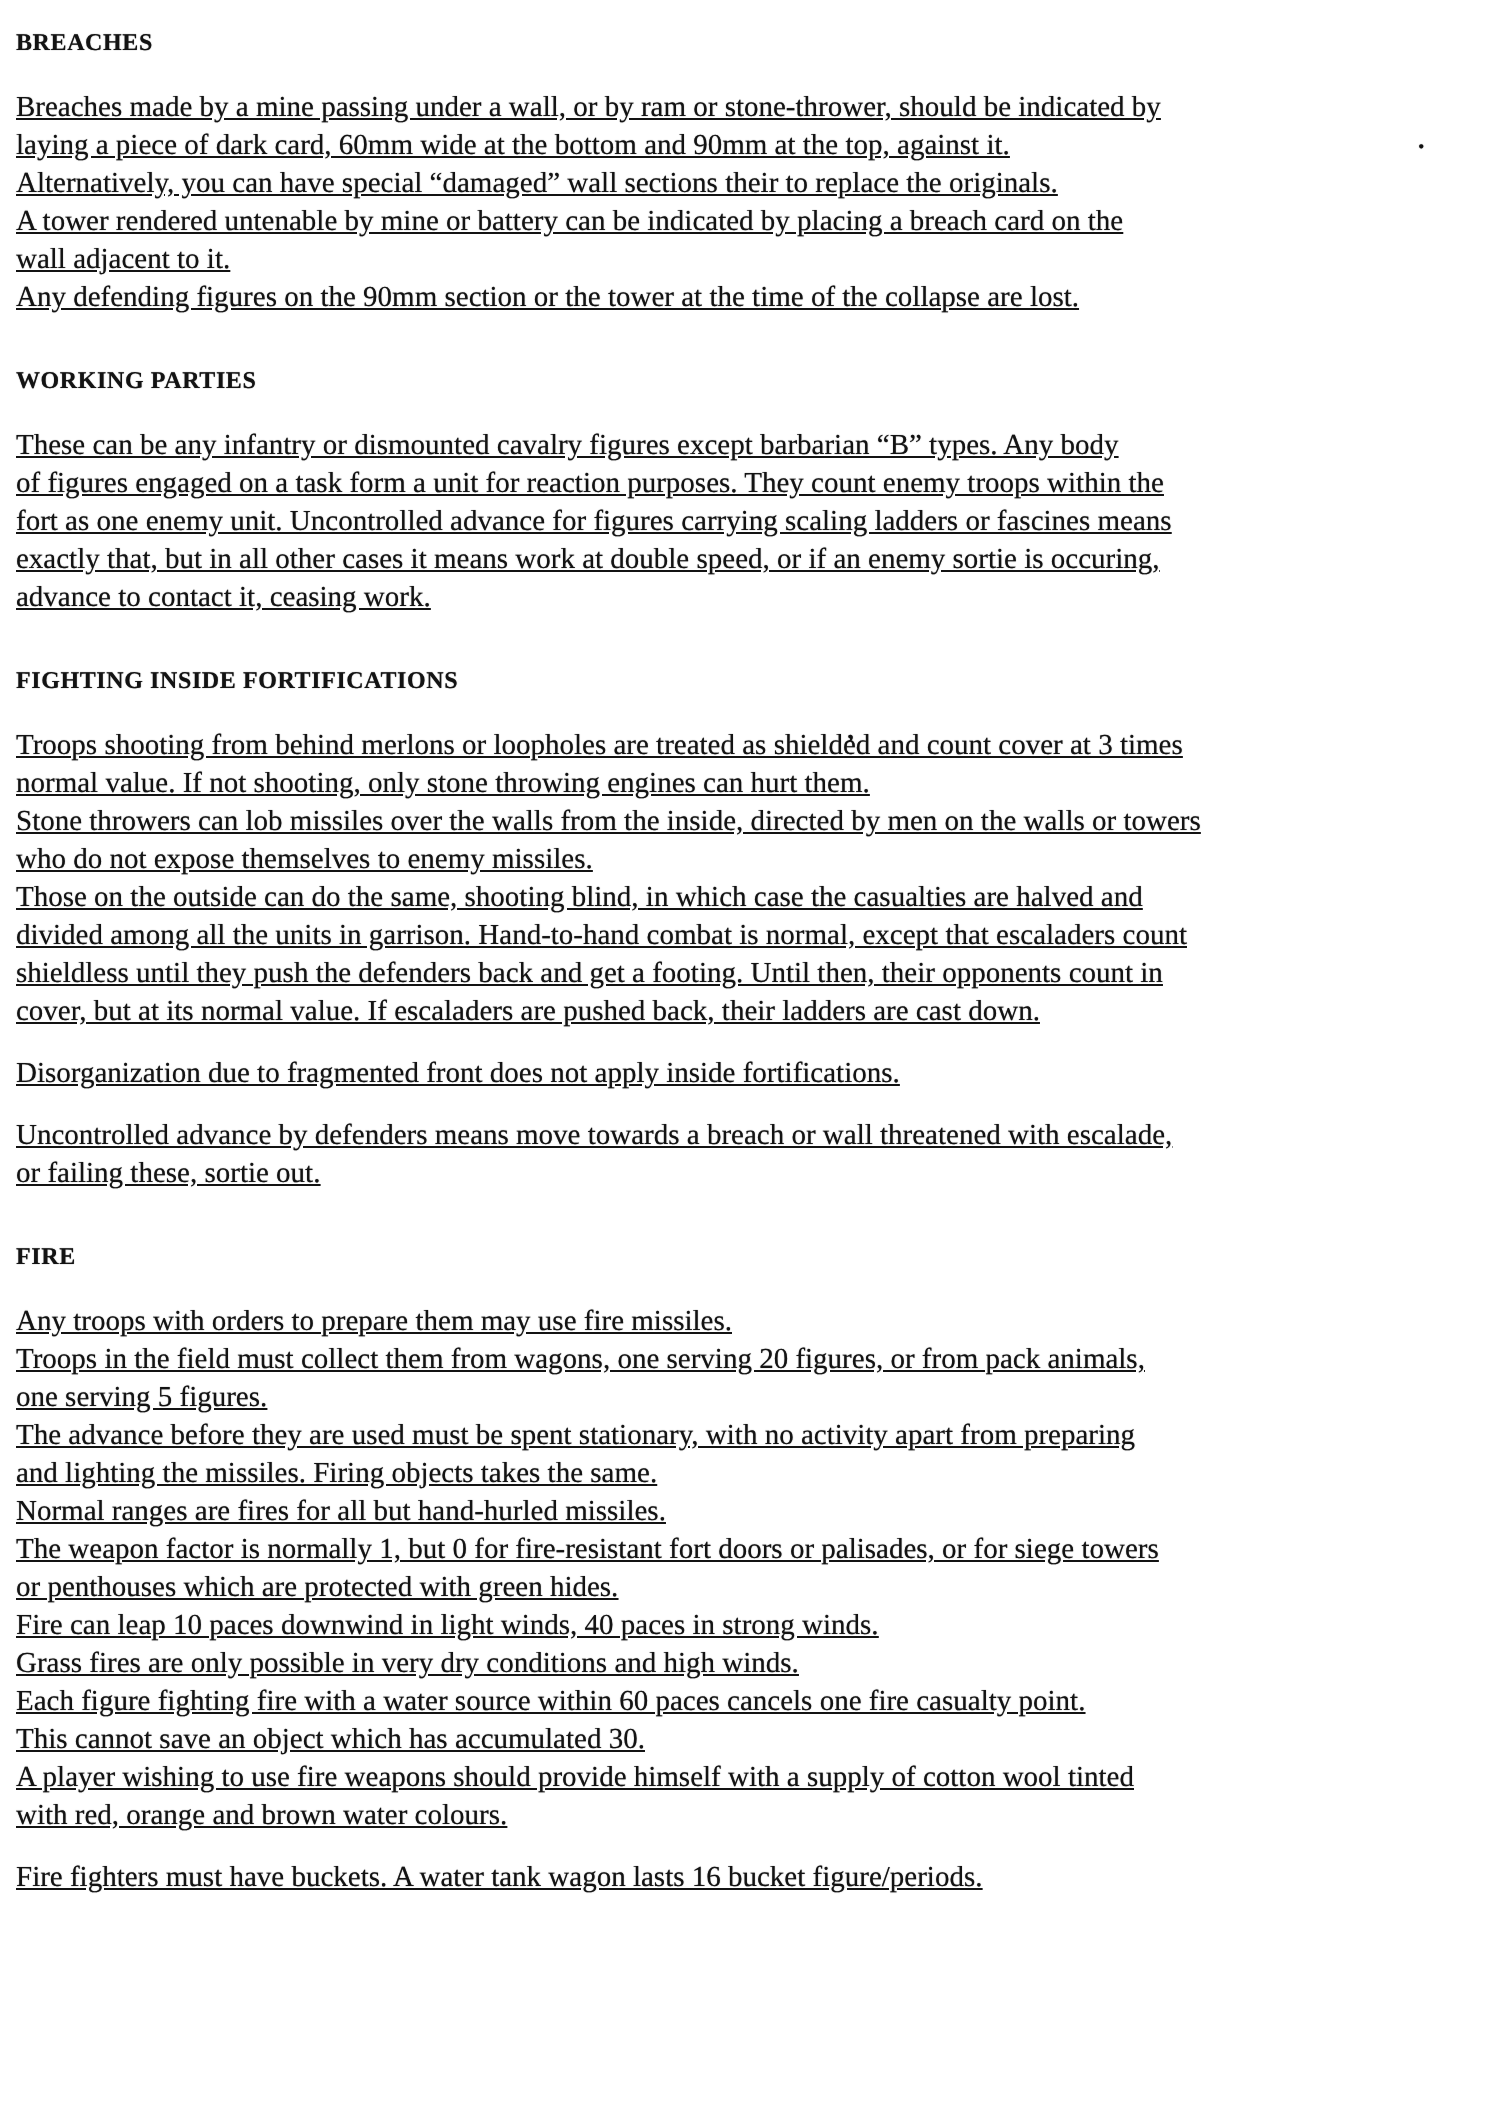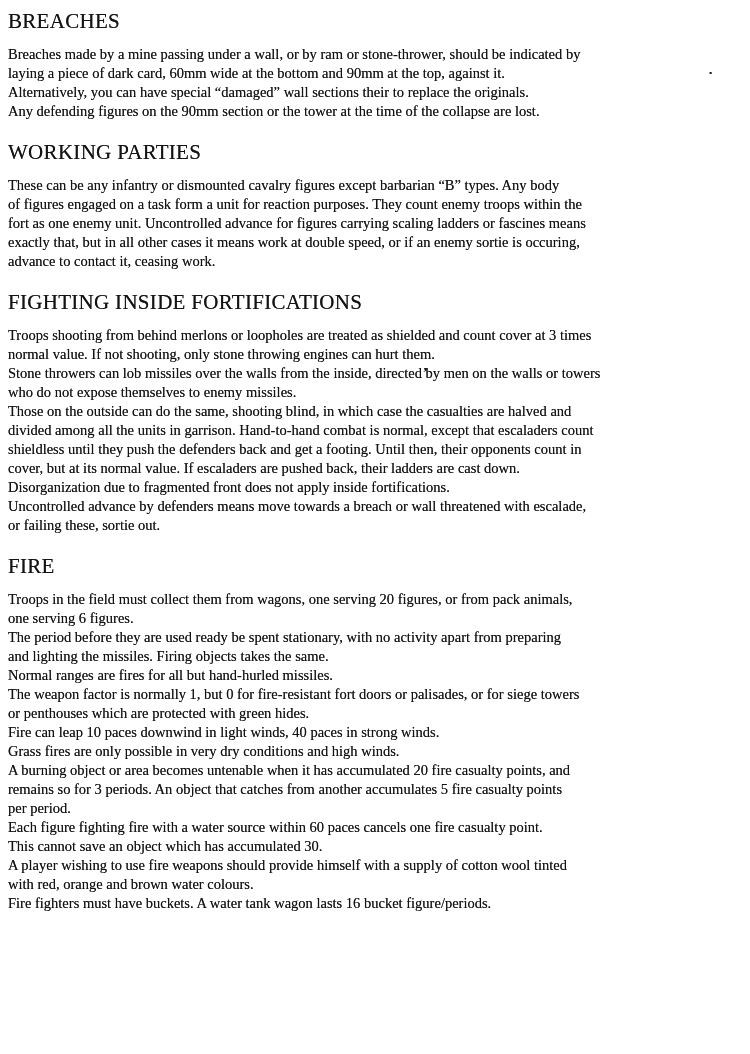--- a/index.html
+++ b/index.html
@@ -16,34 +16,35 @@
     color: #131313;
     font-family: "Liberation Serif", "DejaVu Serif", serif;
     font-size: 14.5px;
     line-height: 19px;
     box-sizing: border-box;
     padding: 10px 8px 0 8px;
     overflow: hidden;
     text-shadow: 0 0 0.5px rgba(0,0,0,0.65);
   }
   .head {
-    font-size: 21px;
-    font-weight: normal;
+    font-size: 12px;
+    font-weight: bold;
     letter-spacing: 0.3px;
     margin: 22px 0 14px 0;
   }
   section:first-of-type .head {
     margin-top: 2px;
   }
   .para {
     margin: 0;
     white-space: pre-line;
+    text-decoration: underline;
   }
   .para.gap {
-    margin-top: 0;
+    margin-top: 12px;
   }
   .artifact {
     position: absolute;
     color: #111;
     font-weight: bold;
   }
   .artifact.a-quote {
     left: 423px;
     top: 362px;
     font-size: 13px;
@@ -57,20 +58,22 @@
 </head>
 <body>
 
 <div class="page">
 
   <section>
     <h2 class="head">BREACHES</h2>
     <p class="para">Breaches made by a mine passing under a wall, or by ram or stone-thrower, should be indicated by
 laying a piece of dark card, 60mm wide at the bottom and 90mm at the top, against it.</p>
     <p class="para">Alternatively, you can have special “damaged” wall sections their to replace the originals.</p>
+    <p class="para">A tower rendered untenable by mine or battery can be indicated by placing a breach card on the
+wall adjacent to it.</p>
     <p class="para">Any defending figures on the 90mm section or the tower at the time of the collapse are lost.</p>
   </section>
 
   <section>
     <h2 class="head">WORKING PARTIES</h2>
     <p class="para">These can be any infantry or dismounted cavalry figures except barbarian “B” types. Any body
 of figures engaged on a task form a unit for reaction purposes. They count enemy troops within the
 fort as one enemy unit. Uncontrolled advance for figures carrying scaling ladders or fascines means
 exactly that, but in all other cases it means work at double speed, or if an enemy sortie is occuring,
 advance to contact it, ceasing work.</p>
@@ -86,32 +89,30 @@
 divided among all the units in garrison. Hand-to-hand combat is normal, except that escaladers count
 shieldless until they push the defenders back and get a footing. Until then, their opponents count in
 cover, but at its normal value. If escaladers are pushed back, their ladders are cast down.</p>
     <p class="para gap">Disorganization due to fragmented front does not apply inside fortifications.</p>
     <p class="para gap">Uncontrolled advance by defenders means move towards a breach or wall threatened with escalade,
 or failing these, sortie out.</p>
   </section>
 
   <section>
     <h2 class="head">FIRE</h2>
+    <p class="para">Any troops with orders to prepare them may use fire missiles.</p>
     <p class="para">Troops in the field must collect them from wagons, one serving 20 figures, or from pack animals,
-one serving 6 figures.</p>
-    <p class="para">The period before they are used ready be spent stationary, with no activity apart from preparing
+one serving 5 figures.</p>
+    <p class="para">The advance before they are used must be spent stationary, with no activity apart from preparing
 and lighting the missiles. Firing objects takes the same.</p>
     <p class="para">Normal ranges are fires for all but hand-hurled missiles.</p>
     <p class="para">The weapon factor is normally 1, but 0 for fire-resistant fort doors or palisades, or for siege towers
 or penthouses which are protected with green hides.</p>
     <p class="para">Fire can leap 10 paces downwind in light winds, 40 paces in strong winds.</p>
     <p class="para">Grass fires are only possible in very dry conditions and high winds.</p>
-    <p class="para">A burning object or area becomes untenable when it has accumulated 20 fire casualty points, and
-remains so for 3 periods. An object that catches from another accumulates 5 fire casualty points
-per period.</p>
     <p class="para">Each figure fighting fire with a water source within 60 paces cancels one fire casualty point.</p>
     <p class="para">This cannot save an object which has accumulated 30.</p>
     <p class="para">A player wishing to use fire weapons should provide himself with a supply of cotton wool tinted
 with red, orange and brown water colours.</p>
     <p class="para gap">Fire fighters must have buckets. A water tank wagon lasts 16 bucket figure/periods.</p>
   </section>
 
   <span class="artifact a-quote">’</span>
   <span class="artifact a-speck">.</span>
 

